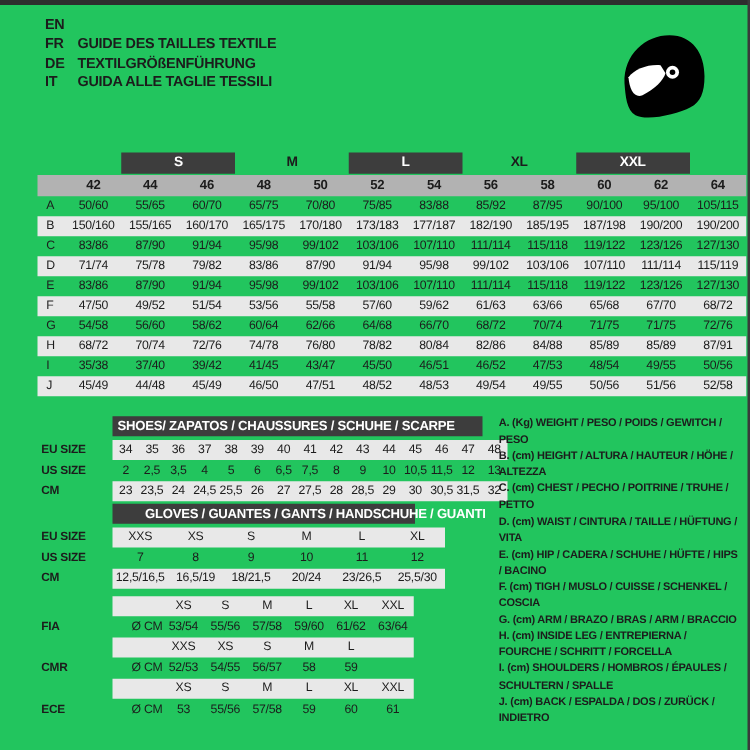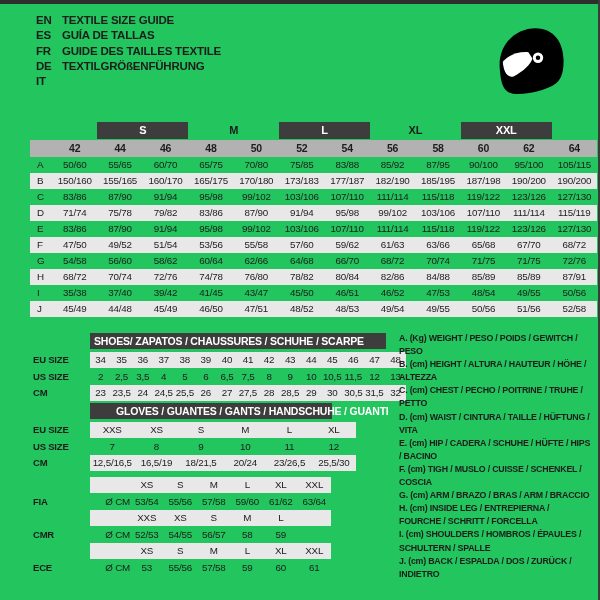--- a/index.html
+++ b/index.html
@@ -62,36 +62,32 @@
 </head>
 <body>
 
 <div id="canvas">
   <div class="top-border"></div>
   <div class="right-border"></div>
 
   <div class="languages">
       <div class="lang-row">
         <span class="lang-code">EN</span>
-        <span class="lang-title">TEXTILE SIZE GUIDE</span>
-      </div>
-      <div class="lang-row">
-        <span class="lang-code">ES</span>
-        <span class="lang-title">GUÍA DE TALLAS</span>
       </div>
       <div class="lang-row">
         <span class="lang-code">FR</span>
         <span class="lang-title">GUIDE DES TAILLES TEXTILE</span>
       </div>
       <div class="lang-row">
         <span class="lang-code">DE</span>
         <span class="lang-title">TEXTILGRÖßENFÜHRUNG</span>
       </div>
       <div class="lang-row">
         <span class="lang-code">IT</span>
+        <span class="lang-title">GUIDA ALLE TAGLIE TESSILI</span>
       </div>
     </div>
 
   <svg class="helmet-icon" viewBox="0 0 100 100" aria-hidden="true">
     <path fill="#000000" d="M17,57 C16,28 38,9 62,9 C85,9 97,27 97,50 C97,66 93,76 83,81 C70,88 40,95 28,89 C19,84 18,70 17,57 Z"></path>
     <path fill="#ffffff" d="M21,51 C27,43 40,38 53,39 L58,47 C56,54 47,63 35,69 C27,72 22,64 21,51 Z"></path>
     <circle cx="65" cy="46" r="6.5" fill="#ffffff"></circle>
     <circle cx="65" cy="46" r="2.8" fill="#000000"></circle>
   </svg>
 

